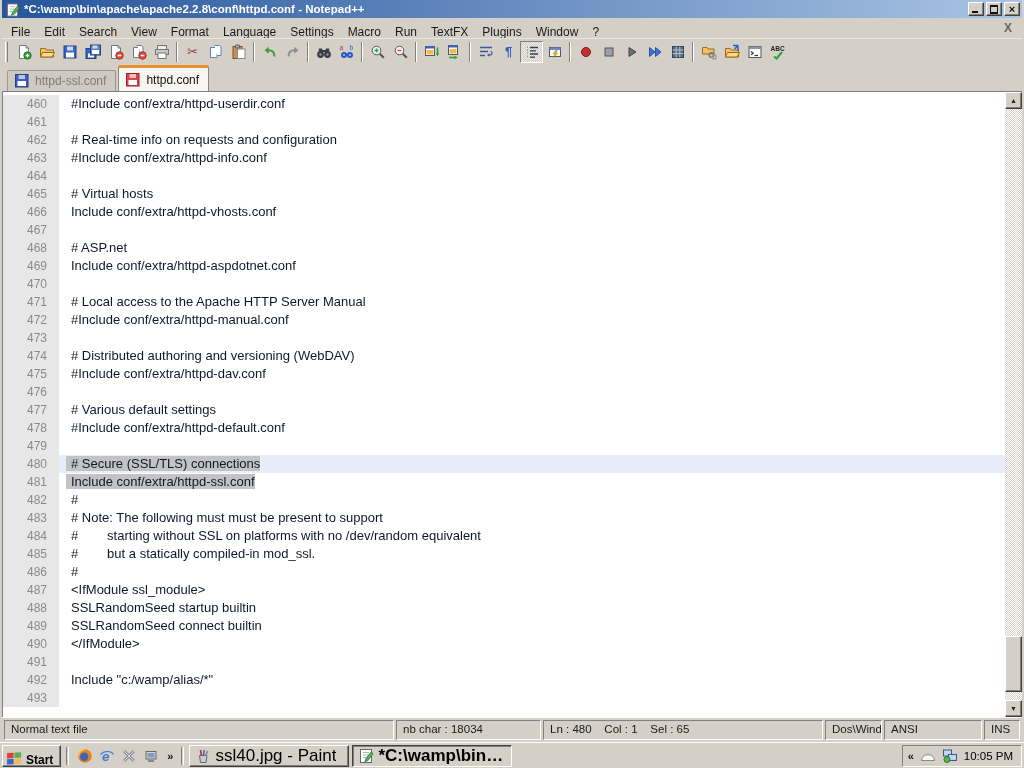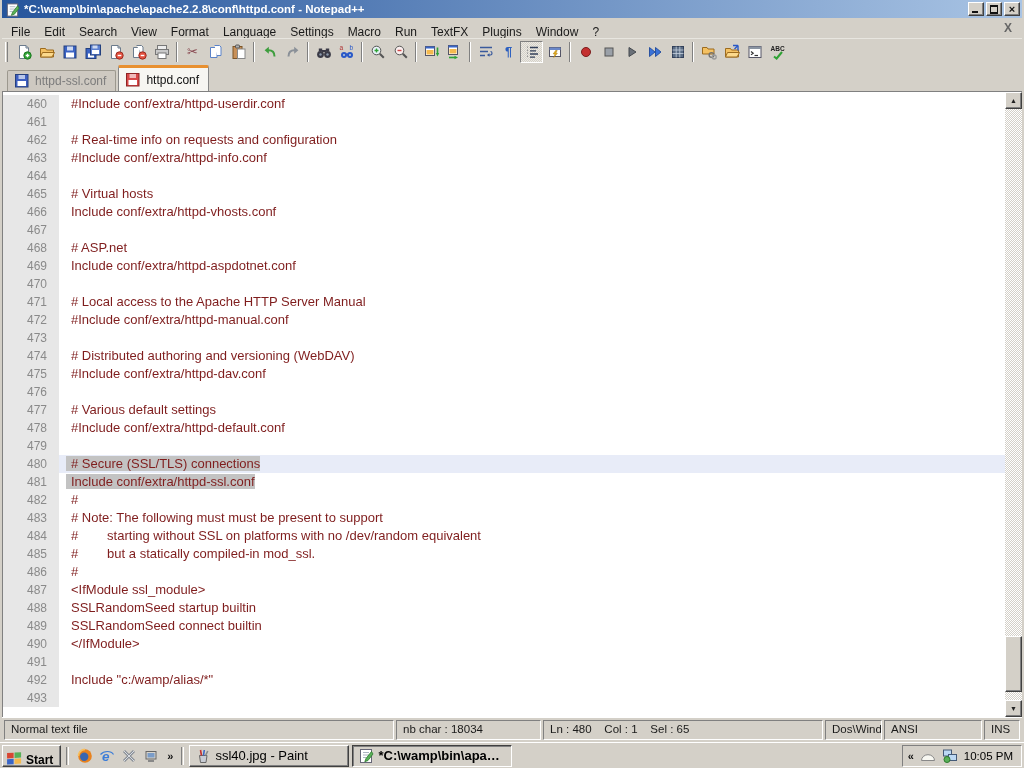--- a/index.html
+++ b/index.html
@@ -54,21 +54,21 @@
   .tab.active { background:#F7F6F2; color:#111; border:1px solid #888; border-bottom:none;
                 border-top:3px solid #E89030; height:26px; }
   .tab svg { display:block; }
 
   
   .editor { flex:1; position:relative; background:#fff; border-top:1px solid #808080; border-left:1px solid #808080; overflow:hidden; }
   .code-lines { position:absolute; top:0; left:0; right:17px; bottom:0; padding-top:3px;
                 font-family:Liberation Sans, sans-serif; font-size:13px; line-height:18px; }
   .crow { display:flex; height:18px; }
   .lnum { flex:0 0 56px; text-align:right; padding-right:12px; background:#E7E7E7; color:#8a8a8a; font-size:12px; }
-  .ctext { flex:1; padding-left:12px; white-space:pre; color:#7f1d1d; }
+  .ctext { flex:1; padding-left:12px; white-space:pre; color:#0f172a; }
   .crow.cur .ctext { background:#E8ECF8; }
   .seltxt { background:#C3C3C3; box-shadow:-5px 0 0 #C3C3C3; }
 
   
   .vscroll { position:absolute; top:0; right:0; bottom:0; width:17px; }
   .vtrack { position:absolute; top:17px; bottom:17px; left:0; right:0; }
   .scroll-btn { position:absolute; left:0; width:17px; height:17px; background:#D4D0C8;
                 border:1px solid; border-color:#fff #404040 #404040 #fff; box-shadow:inset -1px -1px 0 #808080;
                 font-size:7px; color:#222; display:flex; align-items:center; justify-content:center; }
   .scroll-btn.up { top:0; } .scroll-btn.down { bottom:0; }
@@ -86,21 +86,21 @@
   .taskbar { height:26px; background:#D4D0C8; border-top:1px solid #fff; display:flex; align-items:center;
              padding:0 2px; gap:2px; flex:none; }
   .start-btn { height:22px; background:#D4D0C8; border:1px solid; border-color:#fff #404040 #404040 #fff;
                box-shadow:inset -1px -1px 0 #808080; display:flex; align-items:center; gap:3px;
                font-weight:bold; font-size:12px; padding:9px 7px 0 3px; font-family:inherit; }
   .tb-ridge { width:3px; height:18px; border-left:1px solid #808080; border-right:1px solid #fff; margin:0 3px; flex:none; }
   .ql-btn { width:22px; height:22px; display:flex; align-items:center; justify-content:center; background:transparent; border:none; padding:0; }
   .ql-overflow { font-size:11px; font-weight:bold; padding:0 3px; color:#111; }
   .task-btn { width:160px; height:22px; background:#D4D0C8; border:1px solid; border-color:#fff #404040 #404040 #fff;
               box-shadow:inset -1px -1px 0 #808080; display:flex; align-items:center; gap:4px; padding:0 5px;
-              font-size:13px; font-family:inherit; white-space:nowrap; overflow:hidden; }
+              font-size:17px; font-family:inherit; white-space:nowrap; overflow:hidden; }
   .task-btn.active { border-color:#404040 #fff #fff #404040; box-shadow:inset 1px 1px 0 #808080; font-weight:bold; }
   .task-btn .tlabel { overflow:hidden; text-overflow:ellipsis; }
   .tray { margin-left:auto; height:22px; border:1px solid; border-color:#808080 #fff #fff #808080;
           display:flex; align-items:center; gap:6px; padding:0 8px 0 5px; font-size:11.5px; }
   .tray-chev { font-size:11px; font-weight:bold; color:#111; }
   .tray svg { display:block; }
 </style>
 </head>
 <body>
 

